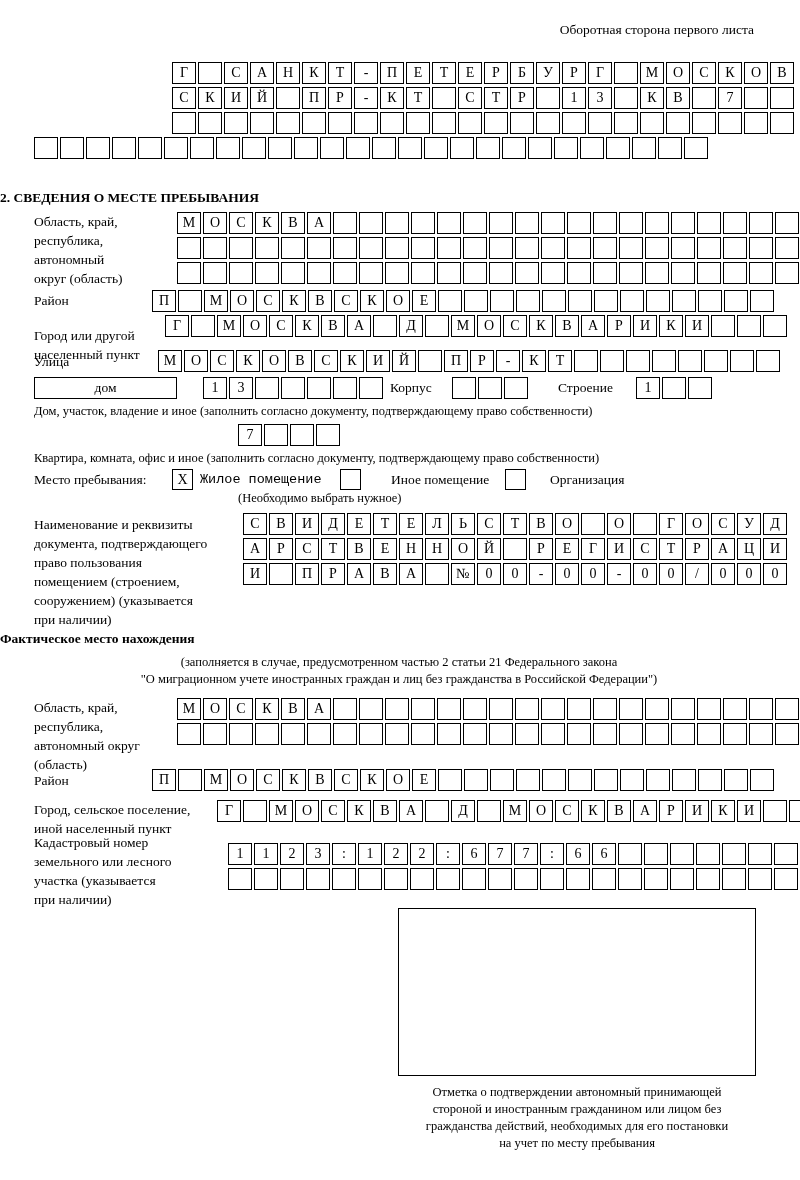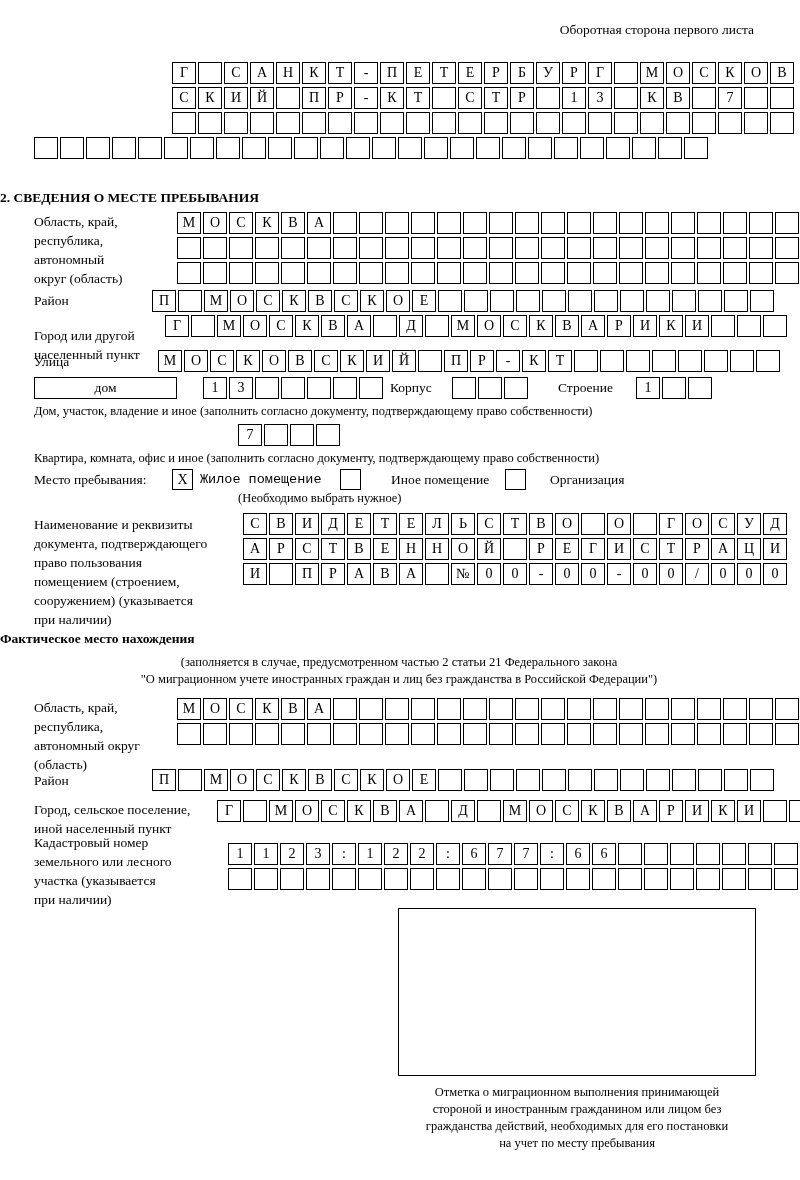--- a/index.html
+++ b/index.html
@@ -660,18 +660,18 @@
       <div class="cell"></div>
       <div class="cell"></div>
       <div class="cell"></div>
       <div class="cell"></div>
       <div class="cell"></div>
       <div class="cell"></div>
       <div class="cell"></div>
     </div>
 
   <div class="bigbox" style="left:398px; top:908px; width:358px; height:168px;"></div>
-  <div class="footnote" style="left:398px; top:1084px; width:358px;">Отметка о миграционном выполнения принимающей</div>
+  <div class="footnote" style="left:398px; top:1084px; width:358px;">Отметка о подтверждении автономный принимающей</div>
   <div class="footnote" style="left:398px; top:1101px; width:358px;">стороной и иностранным гражданином или лицом без</div>
   <div class="footnote" style="left:398px; top:1118px; width:358px;">гражданства действий, необходимых для его постановки</div>
   <div class="footnote" style="left:398px; top:1135px; width:358px;">на учет по месту пребывания</div>
 
 </div>
 
 </body></html>

